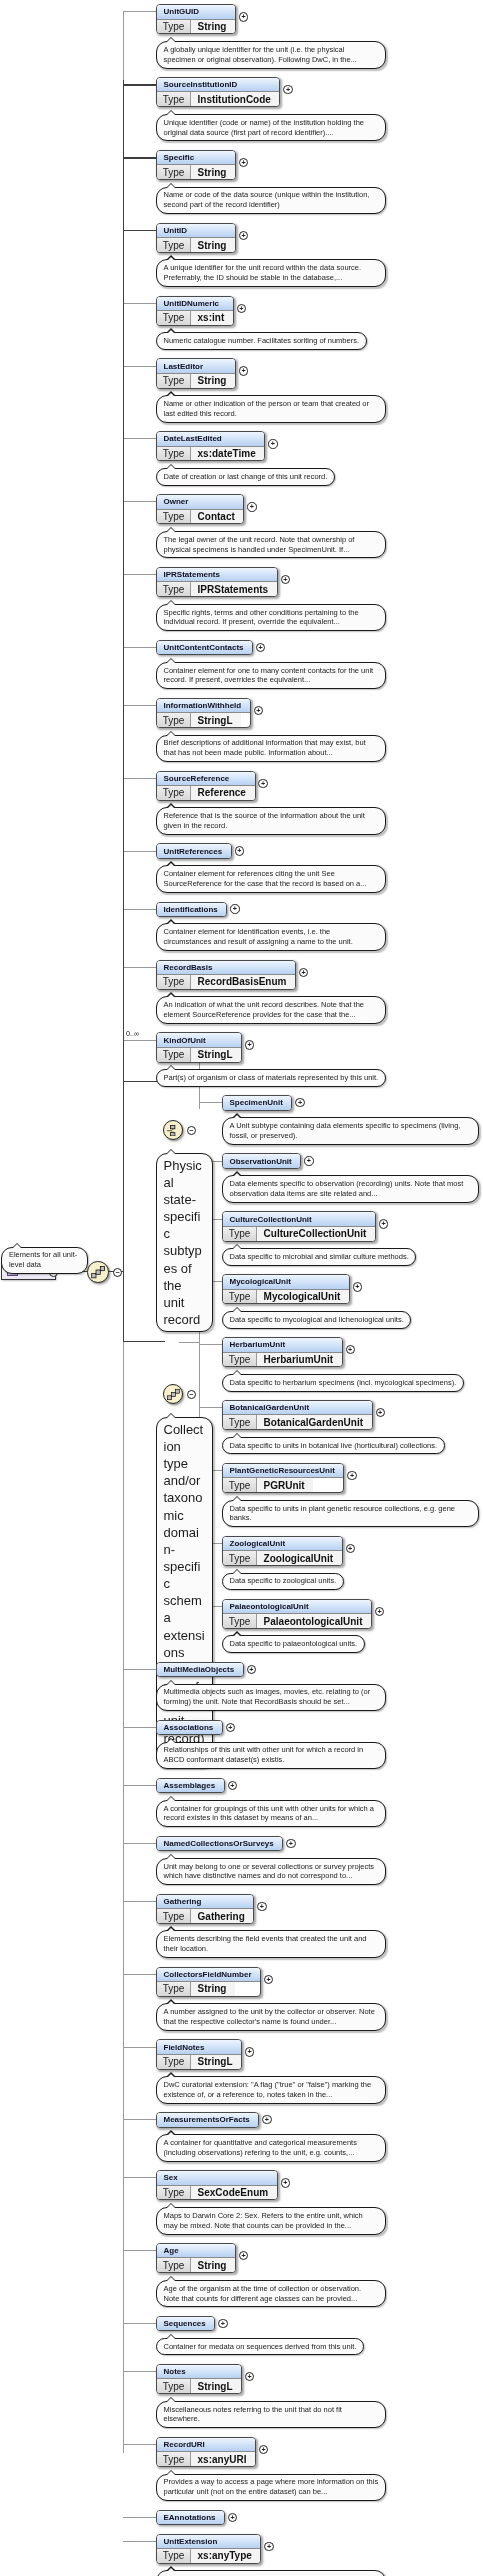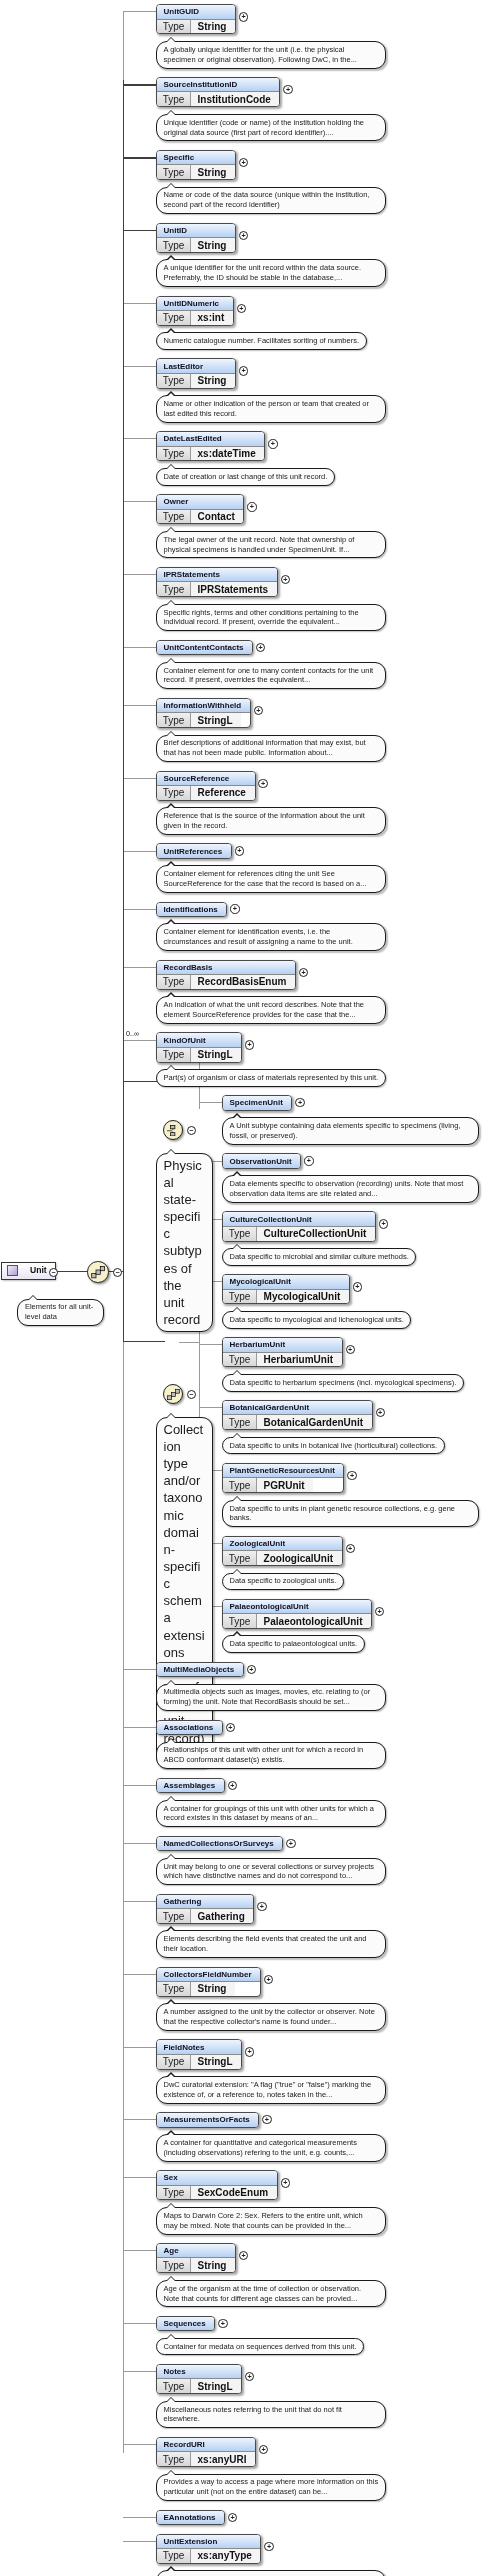--- a/index.html
+++ b/index.html
@@ -54,21 +54,21 @@
   .abs-line{position:absolute;z-index:1;}
 
   
   .unit-box{position:absolute;left:1.4px;top:1262px;display:inline-flex;gap:12px;
           padding:2.2px 8px 2.2px 4.3px;border:0.7px solid #333;background:linear-gradient(to bottom,#ffffff,#e9e5f3);
           box-shadow:1.4px 1.4px 2.2px rgba(0,0,0,0.45);font-size:8.6px;font-weight:bold;z-index:2;}
   .unit-ico{display:inline-block;width:9.3px;height:9.3px;border:0.7px solid #5a4a7a;
           background:linear-gradient(135deg,#f1ecf9,#b4a1d6);}
   .circ.abs{position:absolute;z-index:2;}
   .comp-icon.big{position:absolute;left:87px;top:1261px;width:21.5px;height:21.5px;z-index:2;}
-  .unit-bubble{position:absolute;left:1.4px;top:1292px;width:72px;z-index:2;margin-left:16px;}
+  .unit-bubble{position:absolute;left:1.4px;top:1240px;width:72px;z-index:2;}
 </style>
 </head>
 <body>
 
 <div id="stage">
 
   <div class="unit-box">
     <span class="unit-ico"></span>
     <span>Unit</span>
   </div>

